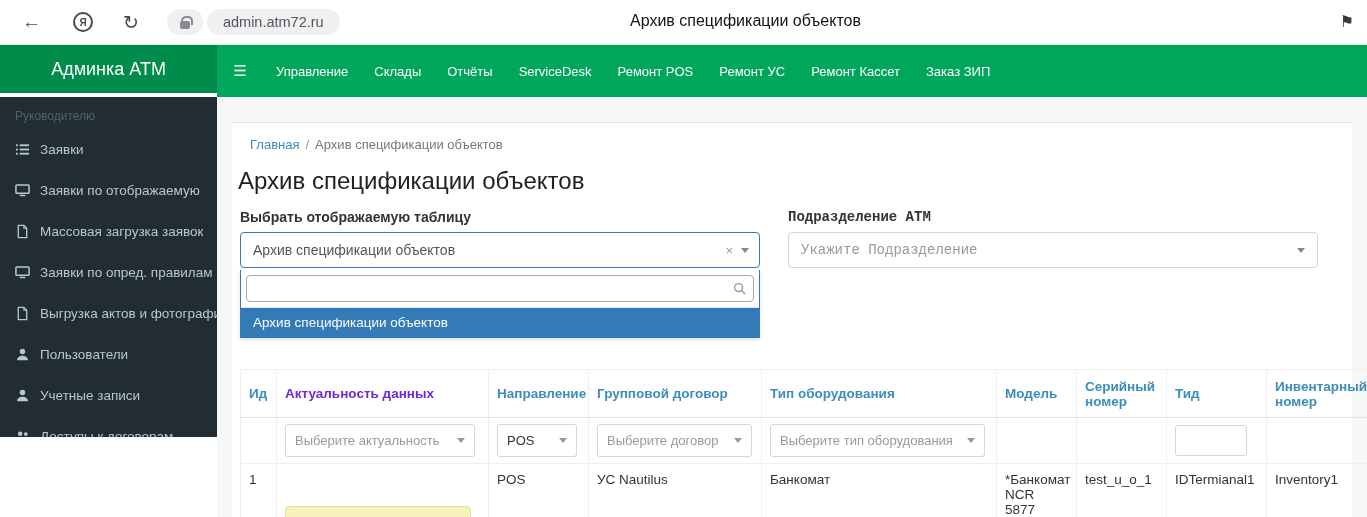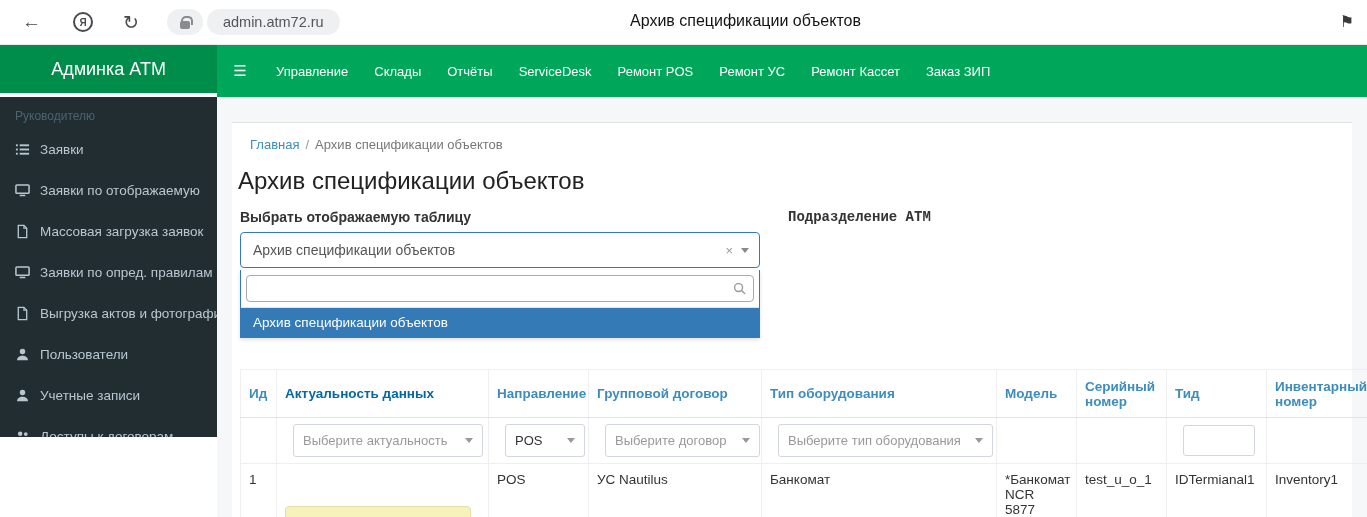--- a/index.html
+++ b/index.html
@@ -69,22 +69,22 @@
 
   .plain-select { height:36px; border:1px solid #d2d6de; border-radius:4px; background:#fff;
                   display:flex; align-items:center; padding:0 12px; font-size:14px; color:#999; cursor:pointer; }
   .plain-select .caret { margin-left:auto; }
 
   
   .table-wrap { position:absolute; top:246px; left:8px; }
   table.grid { border-collapse:collapse; table-layout:fixed; width:1136px; font-size:13.5px; color:#333; }
   table.grid th, table.grid td { border:1px solid #efefef; padding:8px; text-align:left; vertical-align:middle; }
   table.grid th { height:48px; font-weight:bold; color:#3c8dbc; cursor:pointer; border-bottom:1px solid #e3e3e3; }
-  table.grid th.plain { color:#0369a1; cursor:default; }
-  tr.filter-row td { padding:6px 16px; height:46px; }
+  table.grid th.plain { color:#6d28d9; cursor:default; }
+  tr.filter-row td { padding:6px 8px; height:46px; }
   .f-select { height:33px; border:1px solid #d2d6de; border-radius:3px; background:#fff;
               display:flex; align-items:center; padding:0 9px; font-size:13px; color:#999; cursor:pointer; }
   .f-select .caret { margin-left:auto; border-top-color:#999; }
   .f-select.has-value { color:#333; }
   .f-input { width:72px; height:31px; border:1px solid #d2d6de; border-radius:3px; padding:0 6px;
              font-size:13px; font-family:inherit; outline:none; }
   tr.data-row td { vertical-align:top; height:60px; }
   .actuality-badge { margin-top:34px; width:186px; height:28px; background:#f7f2bb;
                      border:1px solid #e4dfa5; border-radius:4px; cursor:pointer; }
 </style>
@@ -250,20 +250,24 @@
               </svg>
           </span>
         </div>
         <div class="s2-options">
           <div class="s2-option highlighted">Архив спецификации объектов</div>
         </div>
       </div>
 
       <div class="picker-right">
         <div class="picker-label">Подразделение АТМ</div>
+        <div class="plain-select">
+          <span>Укажите Подразделение</span>
+          <span class="caret"></span>
+        </div>
       </div>
 
       <div class="table-wrap">
         <table class="grid">
           <colgroup>
             <col style="width:36px">
               <col style="width:212px">
               <col style="width:100px">
               <col style="width:173px">
             <col style="width:235px">

